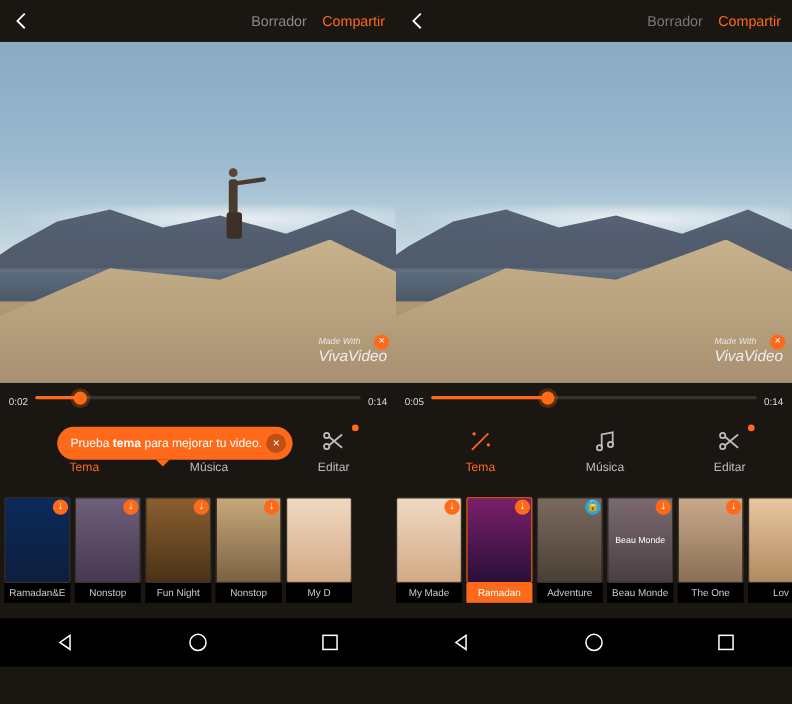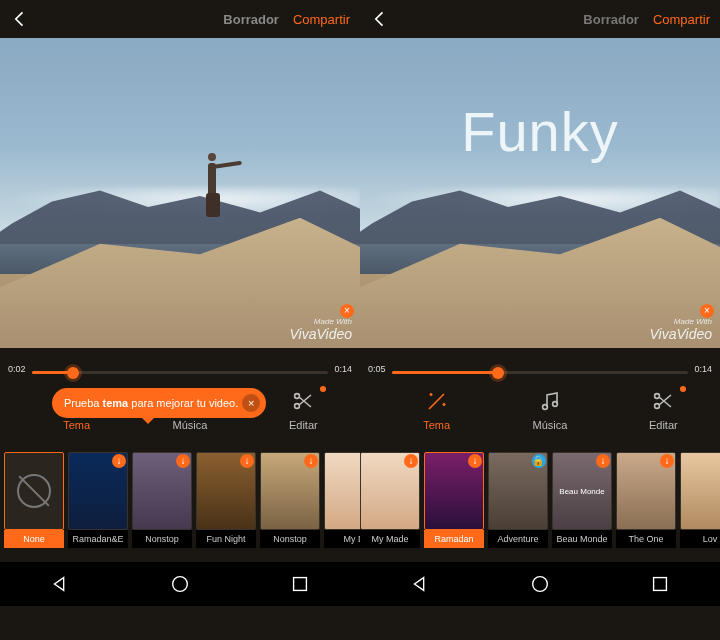--- a/index.html
+++ b/index.html
@@ -3,44 +3,44 @@
 <meta charset="utf-8">
 <style>
   * { margin: 0; padding: 0; box-sizing: border-box; }
   html, body { width: 720px; height: 640px; background: #1a1612; font-family: -apple-system, Helvetica, Arial, sans-serif; overflow: hidden; }
   .app { display: flex; width: 720px; height: 640px; }
   .pane { width: 360px; height: 640px; position: relative; display: flex; flex-direction: column; background: #1a1612; }
 
   
   .topbar { height: 38px; display: flex; align-items: center; padding: 0 10px; color: #bdbdbd; font-size: 13px; }
   .back { width: 20px; height: 20px; color: #fff; cursor: pointer; margin-right: auto; }
-  .draft { color: #888; margin-right: 14px; cursor: pointer; font-weight: bold; }
+  .draft { color: #888; margin-right: 14px; cursor: pointer; }
   .share { color: #ff6a1a; cursor: pointer; }
 
   
   .preview { position: relative; height: 310px; overflow: hidden; }
   .sky { position: absolute; inset: 0; background: linear-gradient(#8aa9c2 0%, #9bb9cf 35%, #bcd1dc 55%, #cfdfe6 65%); }
   .cloud { position: absolute; left: 0; right: 0; top: 48%; height: 30px; background: radial-gradient(ellipse at 60% 40%, rgba(255,255,255,.7), rgba(255,255,255,0) 70%); filter: blur(2px); }
   .mountain { position: absolute; bottom: 26%; left: -20px; right: -20px; height: 110px; background: linear-gradient(#4e5a6f, #3e4758); clip-path: polygon(0 80%, 8% 60%, 18% 40%, 30% 30%, 42% 45%, 55% 35%, 70% 50%, 85% 30%, 100% 55%, 100% 100%, 0 100%); opacity: .9; }
   .sea { position: absolute; bottom: 18%; left: 0; right: 0; height: 48px; background: linear-gradient(#5f6f80, #3e4a58); }
   .beach { position: absolute; bottom: 0; left: 0; right: 0; height: 24%; background: linear-gradient(#b29975, #8f7c60); }
   .sandfg { position: absolute; bottom: 0; left: -20px; right: -20px; height: 42%; background: linear-gradient(#c7b28c, #a89070); clip-path: polygon(0 60%, 30% 20%, 55% 28%, 80% 0, 100% 30%, 100% 100%, 0 100%); }
   .person { position: absolute; left: 54%; top: 34%; width: 36px; height: 78px; }
   .person .torso { position: absolute; left: 14px; top: 20px; width: 8px; height: 34px; background: #4a3b30; border-radius: 3px; }
   .person .head { position: absolute; left: 14px; top: 10px; width: 8px; height: 8px; background: #5a4538; border-radius: 50%; }
   .person .arm { position: absolute; left: 18px; top: 22px; width: 30px; height: 4px; background: #4a3b30; transform-origin: left; transform: rotate(-8deg); border-radius: 2px; }
   .person .legs { position: absolute; left: 12px; top: 50px; width: 14px; height: 24px; background: #3e2f27; border-radius: 3px; }
   .overlay-text { position: absolute; top: 30%; left: 50%; transform: translate(-50%, -50%); font-size: 56px; font-weight: 300; color: #edf5f9; letter-spacing: 1px; }
-  .watermark { position: absolute; right: 8px; bottom: 6px; text-align: right; color: #eee; }
+  .watermark { position: absolute; right: 8px; bottom: 17px; text-align: left; color: #eee; }
   .watermark .small { font-size: 8px; font-style: italic; opacity: .9; }
   .watermark .brand { font-size: 14px; font-style: italic; }
   .wm-x { position: absolute; right: 6px; bottom: 30px; width: 14px; height: 14px; border-radius: 50%; background: #ff6a1a; color: #fff; font-size: 10px; line-height: 14px; text-align: center; cursor: pointer; }
 
   
-  .scrubber { height: 26px; display: flex; align-items: flex-end; padding: 0 8px; gap: 6px; font-size: 9px; color: #ddd; }
+  .scrubber { height: 26px; display: flex; align-items: flex-start; padding: 12px 8px; gap: 6px; font-size: 9px; color: #ddd; }
   .track { flex: 1; height: 3px; background: #3a332c; position: relative; border-radius: 3px; }
   .fill { position: absolute; left: 0; top: 0; bottom: 0; background: #ff6a1a; border-radius: 3px; }
   .knob { position: absolute; top: 50%; width: 12px; height: 12px; background: #ff6a1a; border-radius: 50%; transform: translate(-50%, -50%); box-shadow: 0 0 0 3px rgba(255,106,26,.25); }
 
   
   .tabs { height: 72px; display: flex; padding-left: 20px; }
   .tab { flex: 1; display: flex; flex-direction: column; align-items: center; justify-content: center; gap: 6px; color: #bdbdbd; font-size: 11px; cursor: pointer; position: relative; }
   .tab.active { color: #ff6a1a; }
   .tab svg { width: 24px; height: 24px; }
   .dot { position: absolute; top: 12px; right: 30%; width: 6px; height: 6px; background: #ff6a1a; border-radius: 50%; }
@@ -134,26 +134,20 @@
           <div class="dot"></div>
           <svg viewBox="0 0 24 24" fill="none" stroke="#bdbdbd" stroke-width="1.6">
             <circle cx="6" cy="7" r="2.4"></circle>
             <circle cx="6" cy="17" r="2.4"></circle>
             <path d="M8 8 L20 18 M8 16 L20 6"></path>
           </svg>
           <span>Editar</span>
         </div>
       </div>
       <div class="themes">
-        <div class="theme selected">
-          <div class="thumb" style="background:#2a251f">
-            <div class="none-circle"></div>
-          </div>
-          <div class="tname">None</div>
-        </div>
         <div class="theme">
           <div class="thumb" style="background:linear-gradient(#0b2a5a,#0e1e3e)">
             <div class="badge">↓</div>
           </div>
           <div class="tname">Ramadan&amp;E</div>
         </div>
         <div class="theme">
           <div class="thumb" style="background:linear-gradient(#6e5f7a,#45384f)">
             <div class="badge">↓</div>
           </div>
@@ -196,21 +190,20 @@
         <span class="draft">Borrador</span>
         <span class="share">Compartir</span>
       </div>
       <div class="preview">
         <div class="sky"></div>
         <div class="cloud"></div>
         <div class="mountain"></div>
         <div class="sea"></div>
         <div class="beach"></div>
         <div class="sandfg"></div>
-        <div class="overlay-text">Funky</div>
         <div class="wm-x">×</div>
         <div class="watermark">
           <div class="small">Made With</div>
           <div class="brand">VivaVideo</div>
         </div>
       </div>
       <div class="scrubber">
         <span>0:05</span>
         <div class="track">
           <div class="fill" style="width:36%"></div>

